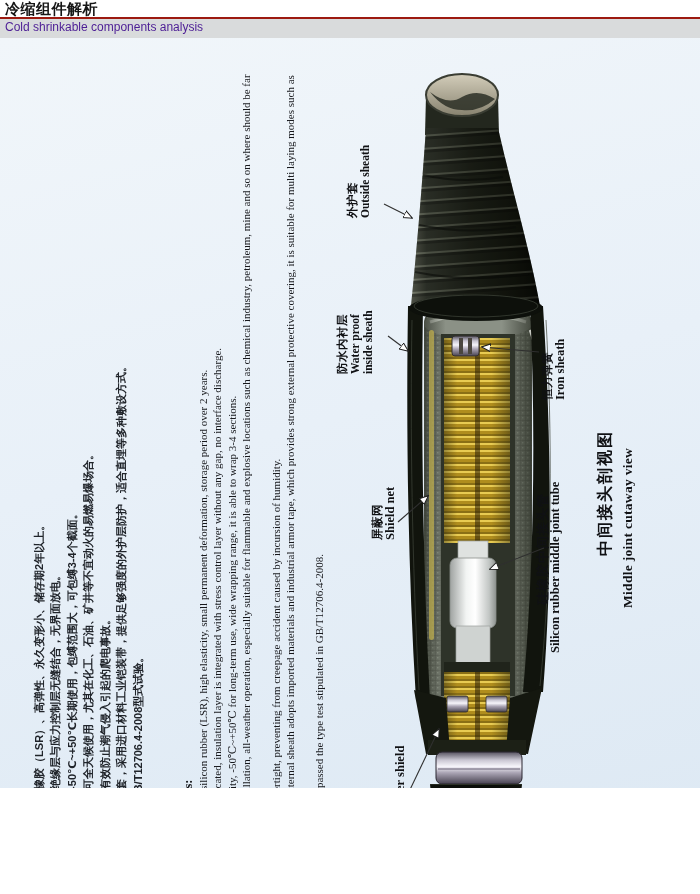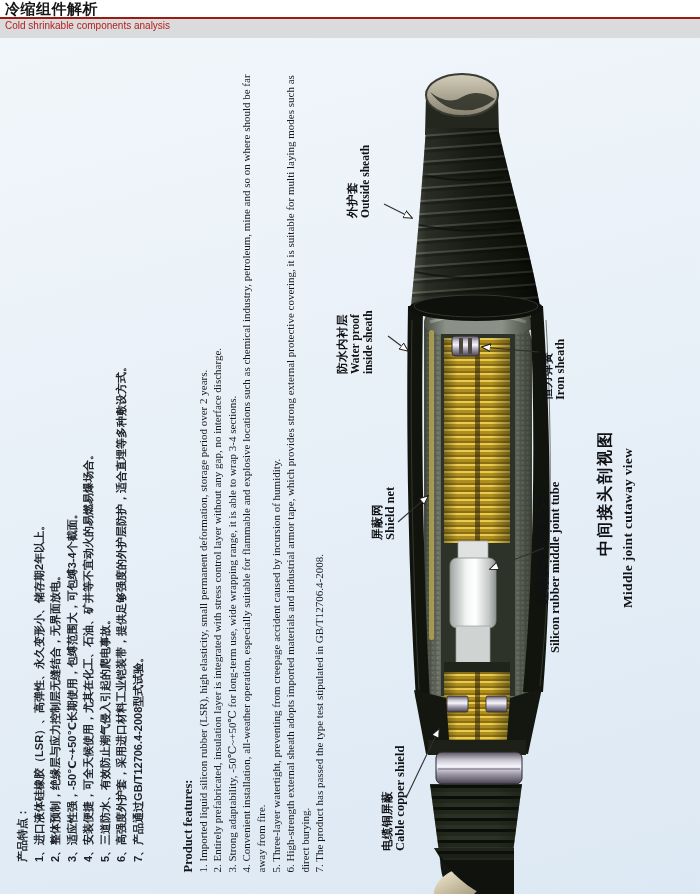--- a/index.html
+++ b/index.html
@@ -1,23 +1,23 @@
 <!DOCTYPE html>
 <html><head>
 <meta charset="utf-8">
 <style>
   html,body{margin:0;padding:0;}
-  .page{position:relative;width:700px;height:894px;overflow:hidden;background:#ffffff;
+  .page{position:relative;width:700px;height:788px;overflow:hidden;background:#ffffff;
         font-family:"Liberation Sans","DejaVu Sans",sans-serif;}
   
   .hdr{position:absolute;left:0;top:0;width:700px;height:40px;}
   .hdr-title{position:absolute;left:5px;top:0px;font-size:15px;font-weight:bold;color:#161616;letter-spacing:.5px;}
   .hdr-rule{position:absolute;left:0;top:17px;width:700px;height:2px;background:#9c1a10;}
   .hdr-band{position:absolute;left:0;top:19px;width:700px;height:19px;background:#d9dbdc;}
-  .hdr-sub{position:absolute;left:5px;top:1px;font-size:10px;color:#b91c1c;}
+  .hdr-sub{position:absolute;left:5px;top:1px;font-size:12px;color:#4c1d95;}
   
   .content{position:absolute;left:0;top:38px;width:700px;height:856px;
            background:linear-gradient(165deg,#f1f6fa 0%,#e8f0f8 45%,#dce8f3 100%);}
   
   .rot{position:absolute;}
   .rin{position:absolute;transform:rotate(-90deg);}
   
   .cnfeat{font-size:11px;line-height:16.5px;font-weight:bold;color:#20242a;white-space:nowrap;}
   .enfeat{font-family:"Liberation Serif","DejaVu Serif",serif;font-size:11px;line-height:14.6px;color:#17181c;}
   .enfeat .fh{font-size:12.5px;font-weight:bold;}

